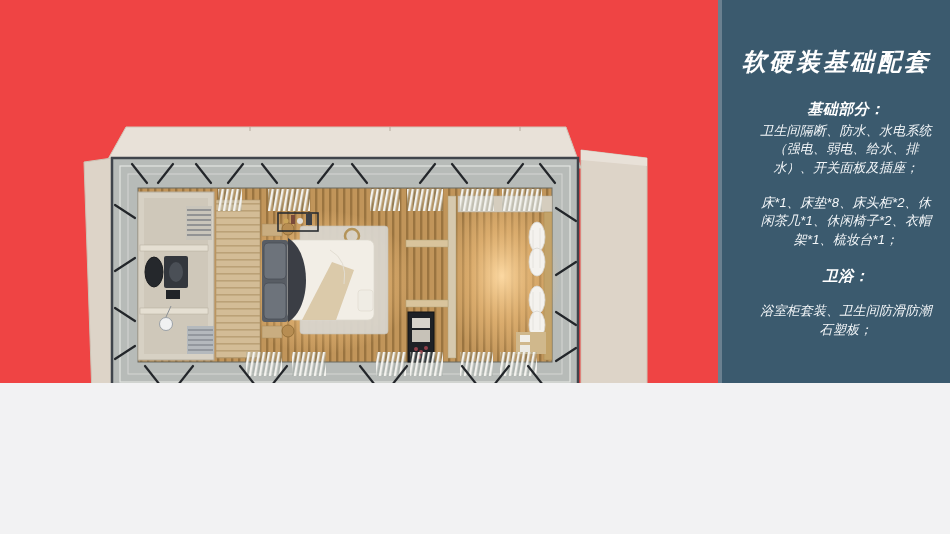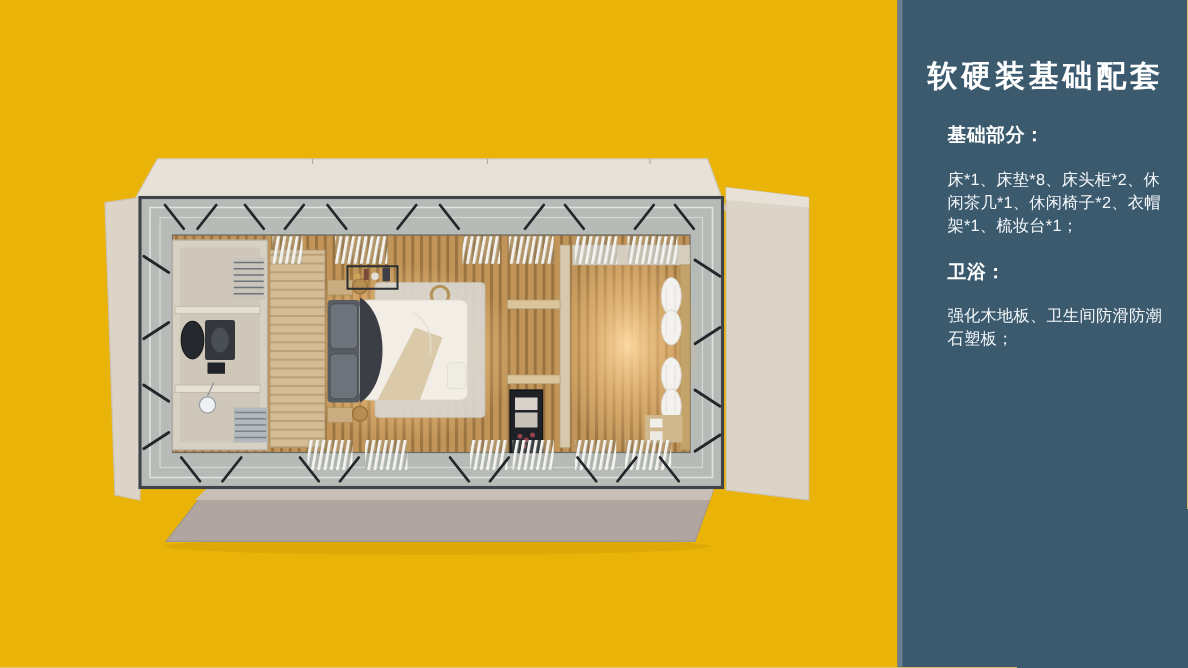--- a/index.html
+++ b/index.html
@@ -1,21 +1,21 @@
 <!DOCTYPE html>
 <html><head>
 <meta charset="utf-8">
 <style>
   html,body { margin:0; padding:0; }
   body {
     width:950px; height:534px;
     font-family:"Liberation Sans","DejaVu Sans",sans-serif;
     background:#f2f2f3;
   }
-  .stage { position:relative; width:950px; height:534px; overflow:hidden; background:#eab308; }
+  .stage { position:relative; width:950px; height:383px; overflow:hidden; background:#ef4444;font-style:italic; }
 
   
   .render-wrap { position:absolute; left:0; top:0; width:718px; height:534px; }
   .render-wrap svg { display:block; }
 
   
   .panel {
     position:absolute; left:718px; top:0; width:232px; height:534px;
     background:#3b5a6e; box-sizing:border-box;
   }
@@ -23,21 +23,21 @@
     position:absolute; left:0; top:0; width:4px; height:100%;
     background:#6a8090;
   }
   .panel-inner {
     position:relative; padding:48px 16px 0 24px; color:#ffffff;
   }
   .panel-title {
     font-size:24px; font-weight:700; letter-spacing:3px;
     white-space:nowrap; line-height:1.2; margin:0;
   }
-  .sec { margin:16px 0 0 16px; }
+  .sec { margin:16px 0 0 16px;text-align:center; }
   .sec:first-of-type { margin-top:21px; }
   .sec-heading {
     font-size:15px; font-weight:700; letter-spacing:.5px;
     line-height:1.4; margin:0 0 3px 0;
   }
   .sec-body {
     font-size:13px; line-height:1.43; letter-spacing:.2px;
     margin:0; color:#f4f7f9; word-break:break-all;
   }
 </style>
@@ -249,30 +249,31 @@
     </svg>
   </div>
 
   <aside class="panel">
     <div class="edge"></div>
     <div class="panel-inner">
       <h1 class="panel-title">软硬装基础配套</h1>
 
       <section class="sec">
         <h2 class="sec-heading">基础部分：</h2>
+        <p class="sec-body">卫生间隔断、防水、水电系统（强电、弱电、给水、排水）、开关面板及插座；</p>
       </section>
 
       <section class="sec">
         <p class="sec-body">床*1、床垫*8、床头柜*2、休闲茶几*1、休闲椅子*2、衣帽架*1、梳妆台*1；</p>
       </section>
 
 
       <section class="sec">
         <h2 class="sec-heading">卫浴：</h2>
       </section>
 
       <section class="sec">
-        <p class="sec-body">强化木地板、卫生间防滑防潮石塑板；</p>
+        <p class="sec-body">浴室柜套装、卫生间防滑防潮石塑板；</p>
       </section>
     </div>
   </aside>
 
 </div>
 
 </body></html>

